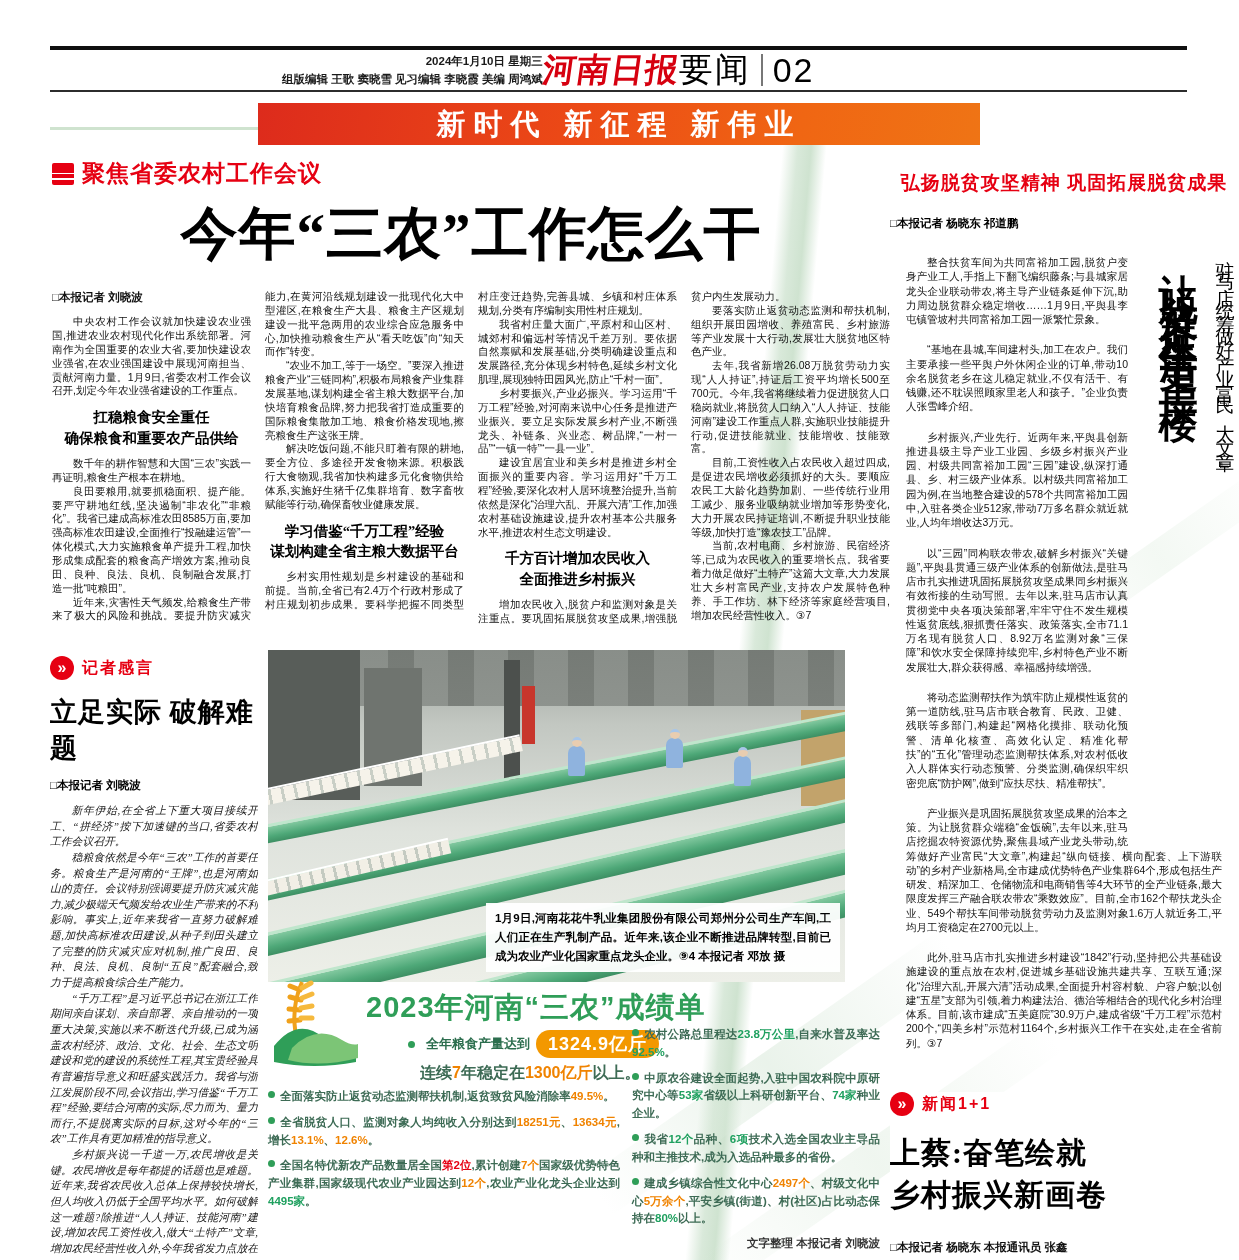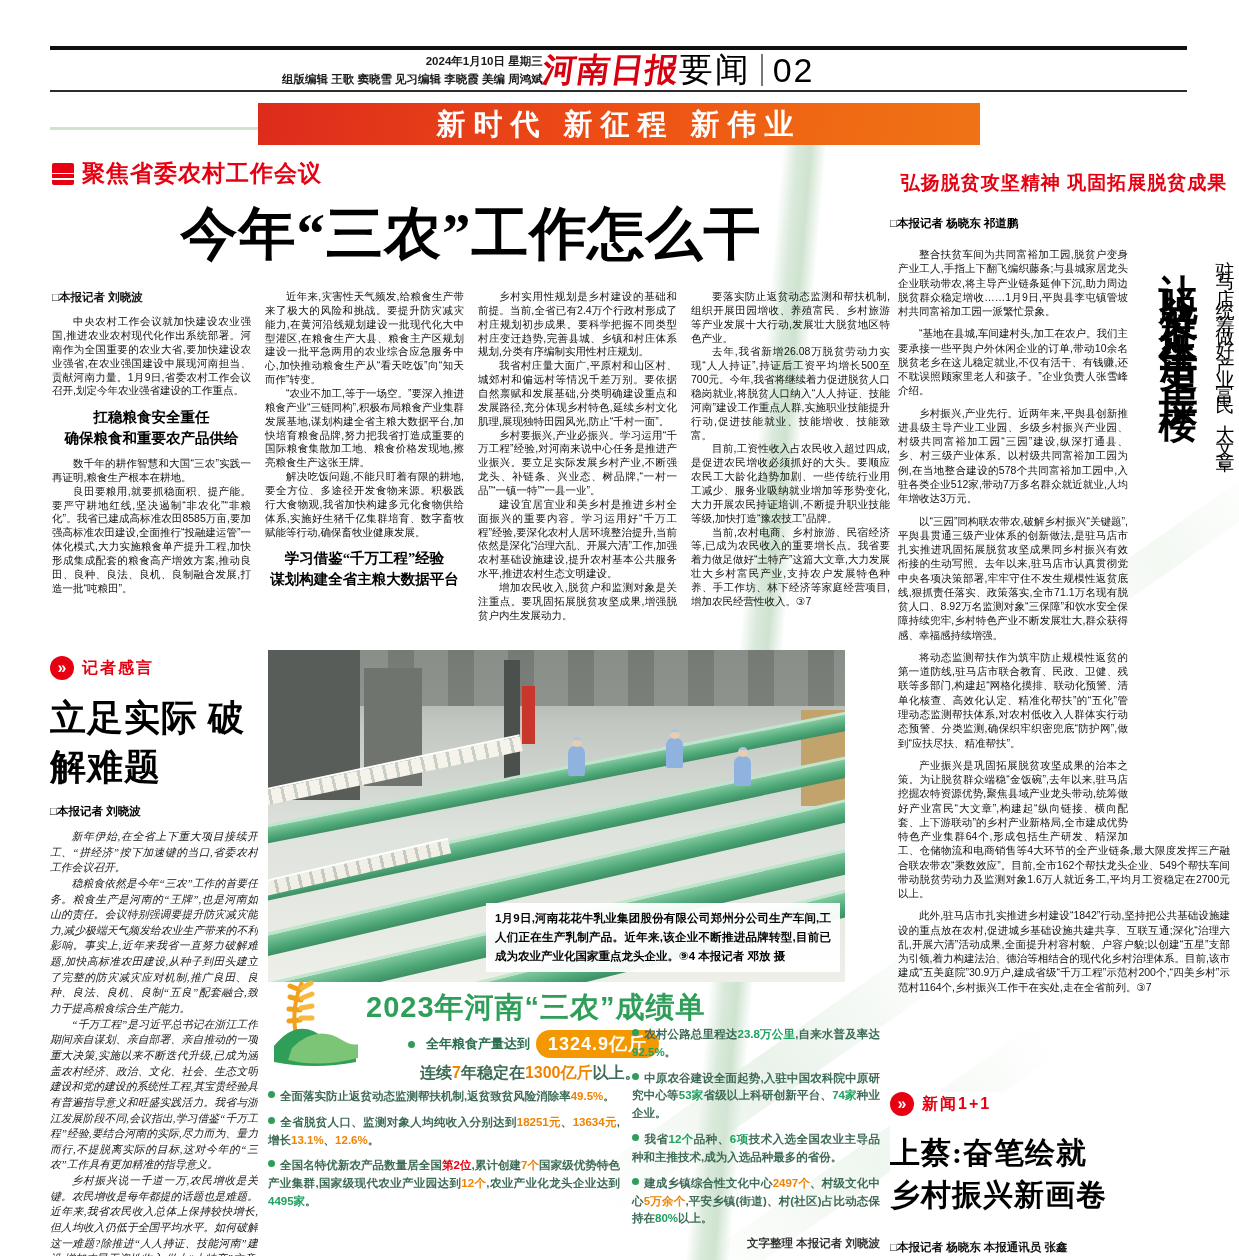--- a/index.html
+++ b/index.html
@@ -42,21 +42,21 @@
   .cols p{margin:0;text-indent:2em;}
   .col-subhead{text-align:center;font-family:"Liberation Serif","DejaVu Serif",serif;font-weight:bold;
     font-size:14.5px;line-height:1.4;margin:9px 0;color:#000;}
 
   
   .commentary{position:absolute;left:50px;top:656px;width:208px;height:600px;overflow:hidden;z-index:1;}
   .tag-row{display:flex;align-items:center;gap:8px;}
   .tag-circle{width:24px;height:24px;border-radius:50%;background:#e60012;color:#fff;font-size:16px;font-weight:bold;
     text-align:center;line-height:23px;flex:0 0 auto;}
   .tag-label{color:#e60012;font-size:16px;font-weight:bold;letter-spacing:2px;}
-  .commentary h3{margin:14px 0 12px 0;font-family:"Liberation Serif","DejaVu Serif",serif;font-size:36px;
+  .commentary h3{margin:14px 0 12px 0;font-family:"Liberation Serif","DejaVu Serif",serif;font-size:27px;
     font-weight:900;color:#000;letter-spacing:1px;}
   .c-byline{font-weight:bold;font-size:11.5px;margin-bottom:10px;}
   .c-body{font-family:"Liberation Serif","DejaVu Serif",serif;font-style:italic;font-size:10.8px;line-height:1.45;
     text-align:justify;color:#161616;}
   .c-body p{margin:0;text-indent:2em;}
 
   
   .photo{position:absolute;left:268px;top:650px;width:577px;height:332px;overflow:hidden;z-index:1;
     background:linear-gradient(180deg,#9aa09b 0%,#c2c7c1 22%,#dfe3dd 55%,#edefe8 100%);}
   .ph-ceiling{position:absolute;left:0;top:0;width:100%;height:56px;
@@ -104,21 +104,21 @@
   .seg-n{color:#1fa05f;}
   .seg-o{color:#f08300;}
   .seg-r{color:#e60012;}
   .sb-credit{margin-top:4px;font-size:11.5px;font-weight:bold;color:#333;text-align:right;}
 
   
   .right-art{position:absolute;left:890px;top:170px;width:348px;z-index:1;}
   .ra-kicker{color:#e60012;font-size:19px;font-weight:bold;text-align:center;letter-spacing:1px;white-space:nowrap;}
   .ra-byline{font-weight:bold;font-size:11.5px;margin:20px 0 8px 0;}
   .ra-body{height:842px;overflow:hidden;font-size:10.5px;line-height:1.36;text-align:justify;color:#111;}
-  .ra-body p{margin:8px;text-indent:2em;}
+  .ra-body p{margin:16px;text-indent:2em;}
   .v-block{float:right;width:98px;height:588px;margin:4px 0 10px 12px;writing-mode:vertical-rl;}
   .v-sub{display:block;font-family:"Liberation Serif","DejaVu Serif",serif;font-size:19px;letter-spacing:0.72em;
     color:#000;margin-left:14px;padding-top:2px;}
   .v-head{display:block;font-family:"Liberation Serif","DejaVu Serif",serif;font-size:39px;font-weight:900;
     letter-spacing:0.3em;color:#000;line-height:1.05;}
 
   
   .news-plus{position:absolute;left:890px;top:1092px;width:348px;z-index:2;background:#fff;}
   .news-plus h3{margin:16px 0 0 0;font-family:"Liberation Serif","DejaVu Serif",serif;font-size:30px;font-weight:900;
     color:#000;line-height:1.4;letter-spacing:1px;}
@@ -171,20 +171,24 @@
           <p>“农业不加工,等于一场空。”要深入推进粮食产业“三链同构”,积极布局粮食产业集群发展基地,谋划构建全省主粮大数据平台,加快培育粮食品牌,努力把我省打造成重要的国际粮食集散加工地、粮食价格发现地,擦亮粮食生产这张王牌。</p>
           <p>解决吃饭问题,不能只盯着有限的耕地,要全方位、多途径开发食物来源。积极践行大食物观,我省加快构建多元化食物供给体系,实施好生猪千亿集群培育、数字畜牧赋能等行动,确保畜牧业健康发展。</p>
           <div class="col-subhead">
             <div>学习借鉴“千万工程”经验</div>
             <div>谋划构建全省主粮大数据平台</div>
           </div>
           <p>乡村实用性规划是乡村建设的基础和前提。当前,全省已有2.4万个行政村形成了村庄规划初步成果。要科学把握不同类型村庄变迁趋势,完善县城、乡镇和村庄体系规划,分类有序编制实用性村庄规划。</p>
           <p>我省村庄量大面广,平原村和山区村、城郊村和偏远村等情况千差万别。要依据自然禀赋和发展基础,分类明确建设重点和发展路径,充分体现乡村特色,延续乡村文化肌理,展现独特田园风光,防止“千村一面”。</p>
           <p>乡村要振兴,产业必振兴。学习运用“千万工程”经验,对河南来说中心任务是推进产业振兴。要立足实际发展乡村产业,不断强龙头、补链条、兴业态、树品牌,“一村一品”“一镇一特”“一县一业”。</p>
           <p>建设宜居宜业和美乡村是推进乡村全面振兴的重要内容。学习运用好“千万工程”经验,要深化农村人居环境整治提升,当前依然是深化“治理六乱、开展六清”工作,加强农村基础设施建设,提升农村基本公共服务水平,推进农村生态文明建设。</p>
+          <div class="col-subhead">
+            <div>千方百计增加农民收入</div>
+            <div>全面推进乡村振兴</div>
+          </div>
           <p>增加农民收入,脱贫户和监测对象是关注重点。要巩固拓展脱贫攻坚成果,增强脱贫户内生发展动力。</p>
           <p>要落实防止返贫动态监测和帮扶机制,组织开展田园增收、养殖富民、乡村旅游等产业发展十大行动,发展壮大脱贫地区特色产业。</p>
           <p>去年,我省新增26.08万脱贫劳动力实现“人人持证”,持证后工资平均增长500至700元。今年,我省将继续着力促进脱贫人口稳岗就业,将脱贫人口纳入“人人持证、技能河南”建设工作重点人群,实施职业技能提升行动,促进技能就业、技能增收、技能致富。</p>
           <p>目前,工资性收入占农民收入超过四成,是促进农民增收必须抓好的大头。要顺应农民工大龄化趋势加剧、一些传统行业用工减少、服务业吸纳就业增加等形势变化,大力开展农民持证培训,不断提升职业技能等级,加快打造“豫农技工”品牌。</p>
           <p>当前,农村电商、乡村旅游、民宿经济等,已成为农民收入的重要增长点。我省要着力做足做好“土特产”这篇大文章,大力发展壮大乡村富民产业,支持农户发展特色种养、手工作坊、林下经济等家庭经营项目,增加农民经营性收入。③7</p>
         </div>
     </div>
   </section>
 
   <section class="commentary">

